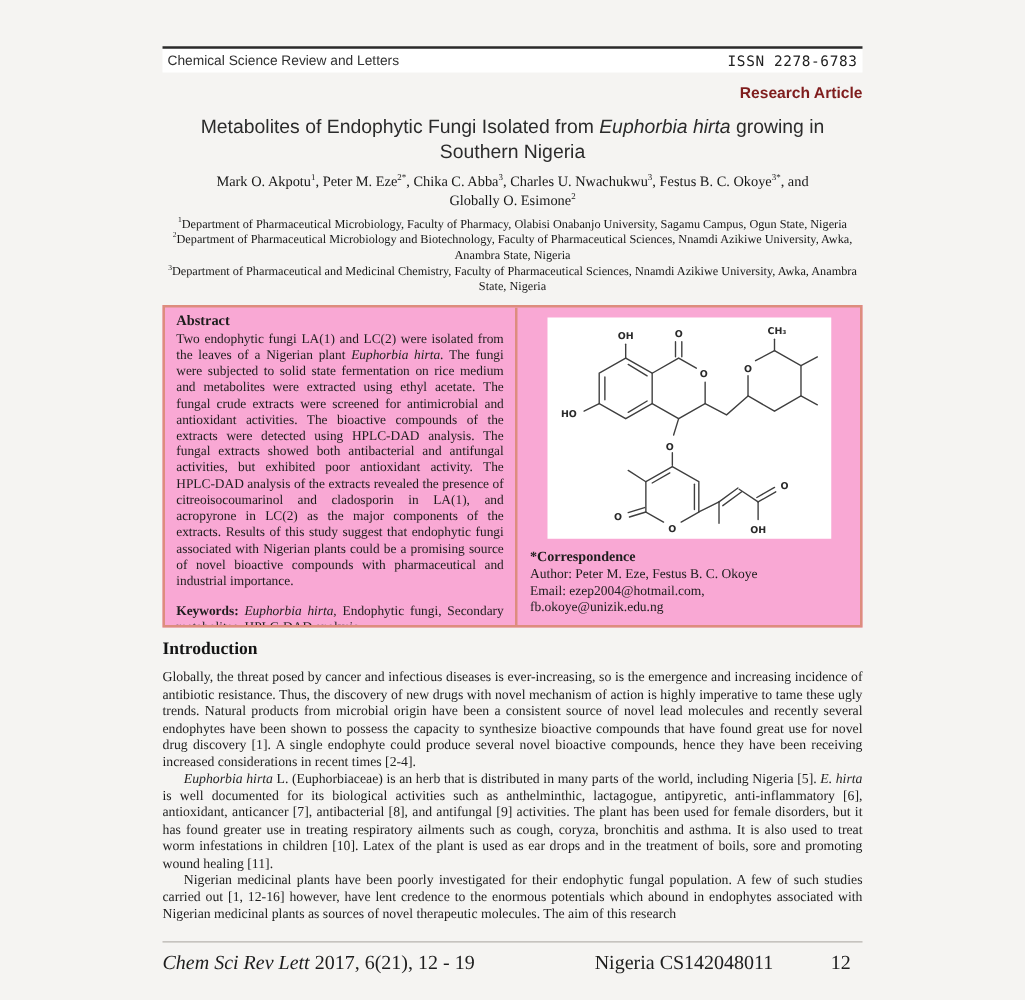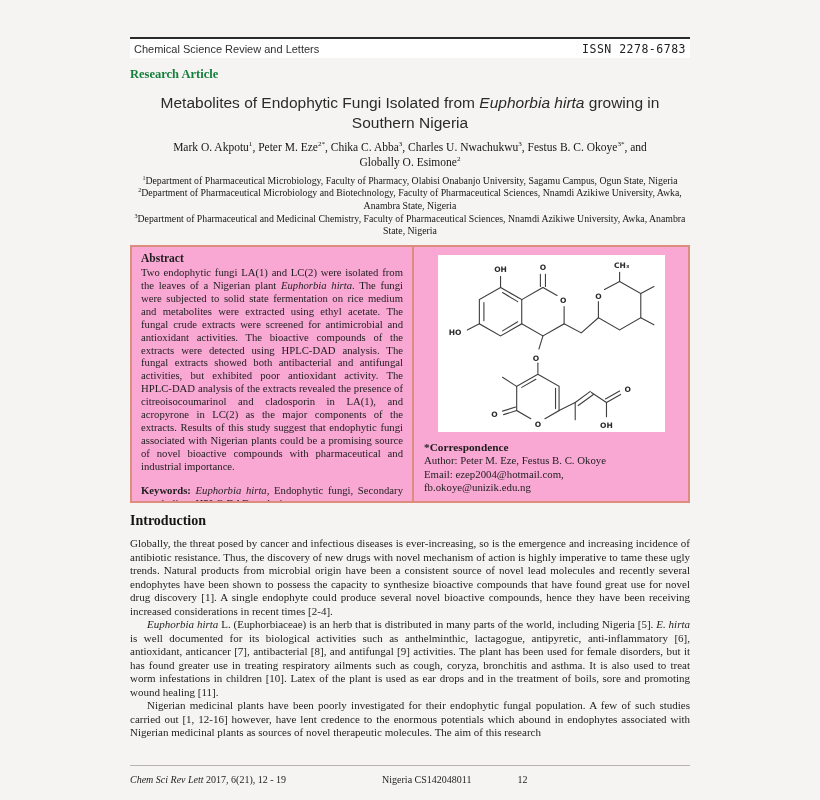--- a/index.html
+++ b/index.html
@@ -24,23 +24,24 @@
     box-sizing:border-box;
     display:flex; justify-content:space-between; align-items:center;
     padding:0 4px;
     gap:24px;
   }
   .journal-name { font-family:"Liberation Sans", sans-serif; font-size:11px; color:#303030; }
   .issn { font-family:"DejaVu Sans Mono", monospace; font-size:11.5px; letter-spacing:0.5px; color:#222; }
 
   .article-type {
     margin-top:9px;
-    font-family:Liberation Serif, serif;
+    font-family:Liberation Sans, sans-serif;
     font-weight:bold; font-size:12.5px;
-    color:#15803d;
+    color:#7f1d1d;
+    text-align:right;
   }
 
   .title {
     margin:11px 10px 0;
     font-family:"Liberation Sans", sans-serif;
     font-weight:400; font-size:15.5px; line-height:1.28;
     text-align:center; color:#2b2b2b;
   }
 
   .authors { margin-top:7px; text-align:center; font-size:11.5px; line-height:1.3; color:#161616;font-family:Liberation Serif, serif; }
@@ -72,25 +73,25 @@
   .corr { margin-top:9px; font-size:10.8px; line-height:13.2px; }
   .corr-heading { font-weight:bold; font-size:11.3px; }
 
   .section-heading { margin-top:10px; font-weight:bold; font-size:14px; color:#141414; }
 
   .body-par { margin:0; font-size:11px; line-height:13.5px; text-align:justify; }
   .first-par { margin-top:8px; }
   .indent { text-indent:17px; }
 
   .footer {
-    margin-top:25px;
+    margin-top:14px;
     border-top:1px solid #b7b3ae;
     padding-top:8px;
     display:flex; align-items:baseline;
-    font-size:10px;
+    font-size:16px;
   }
   .artid { margin-left:96px; }
   .pg { margin-left:46px; }
 </style>
 </head>
 <body>
 
 <div class="page">
   <div class="content">
 

